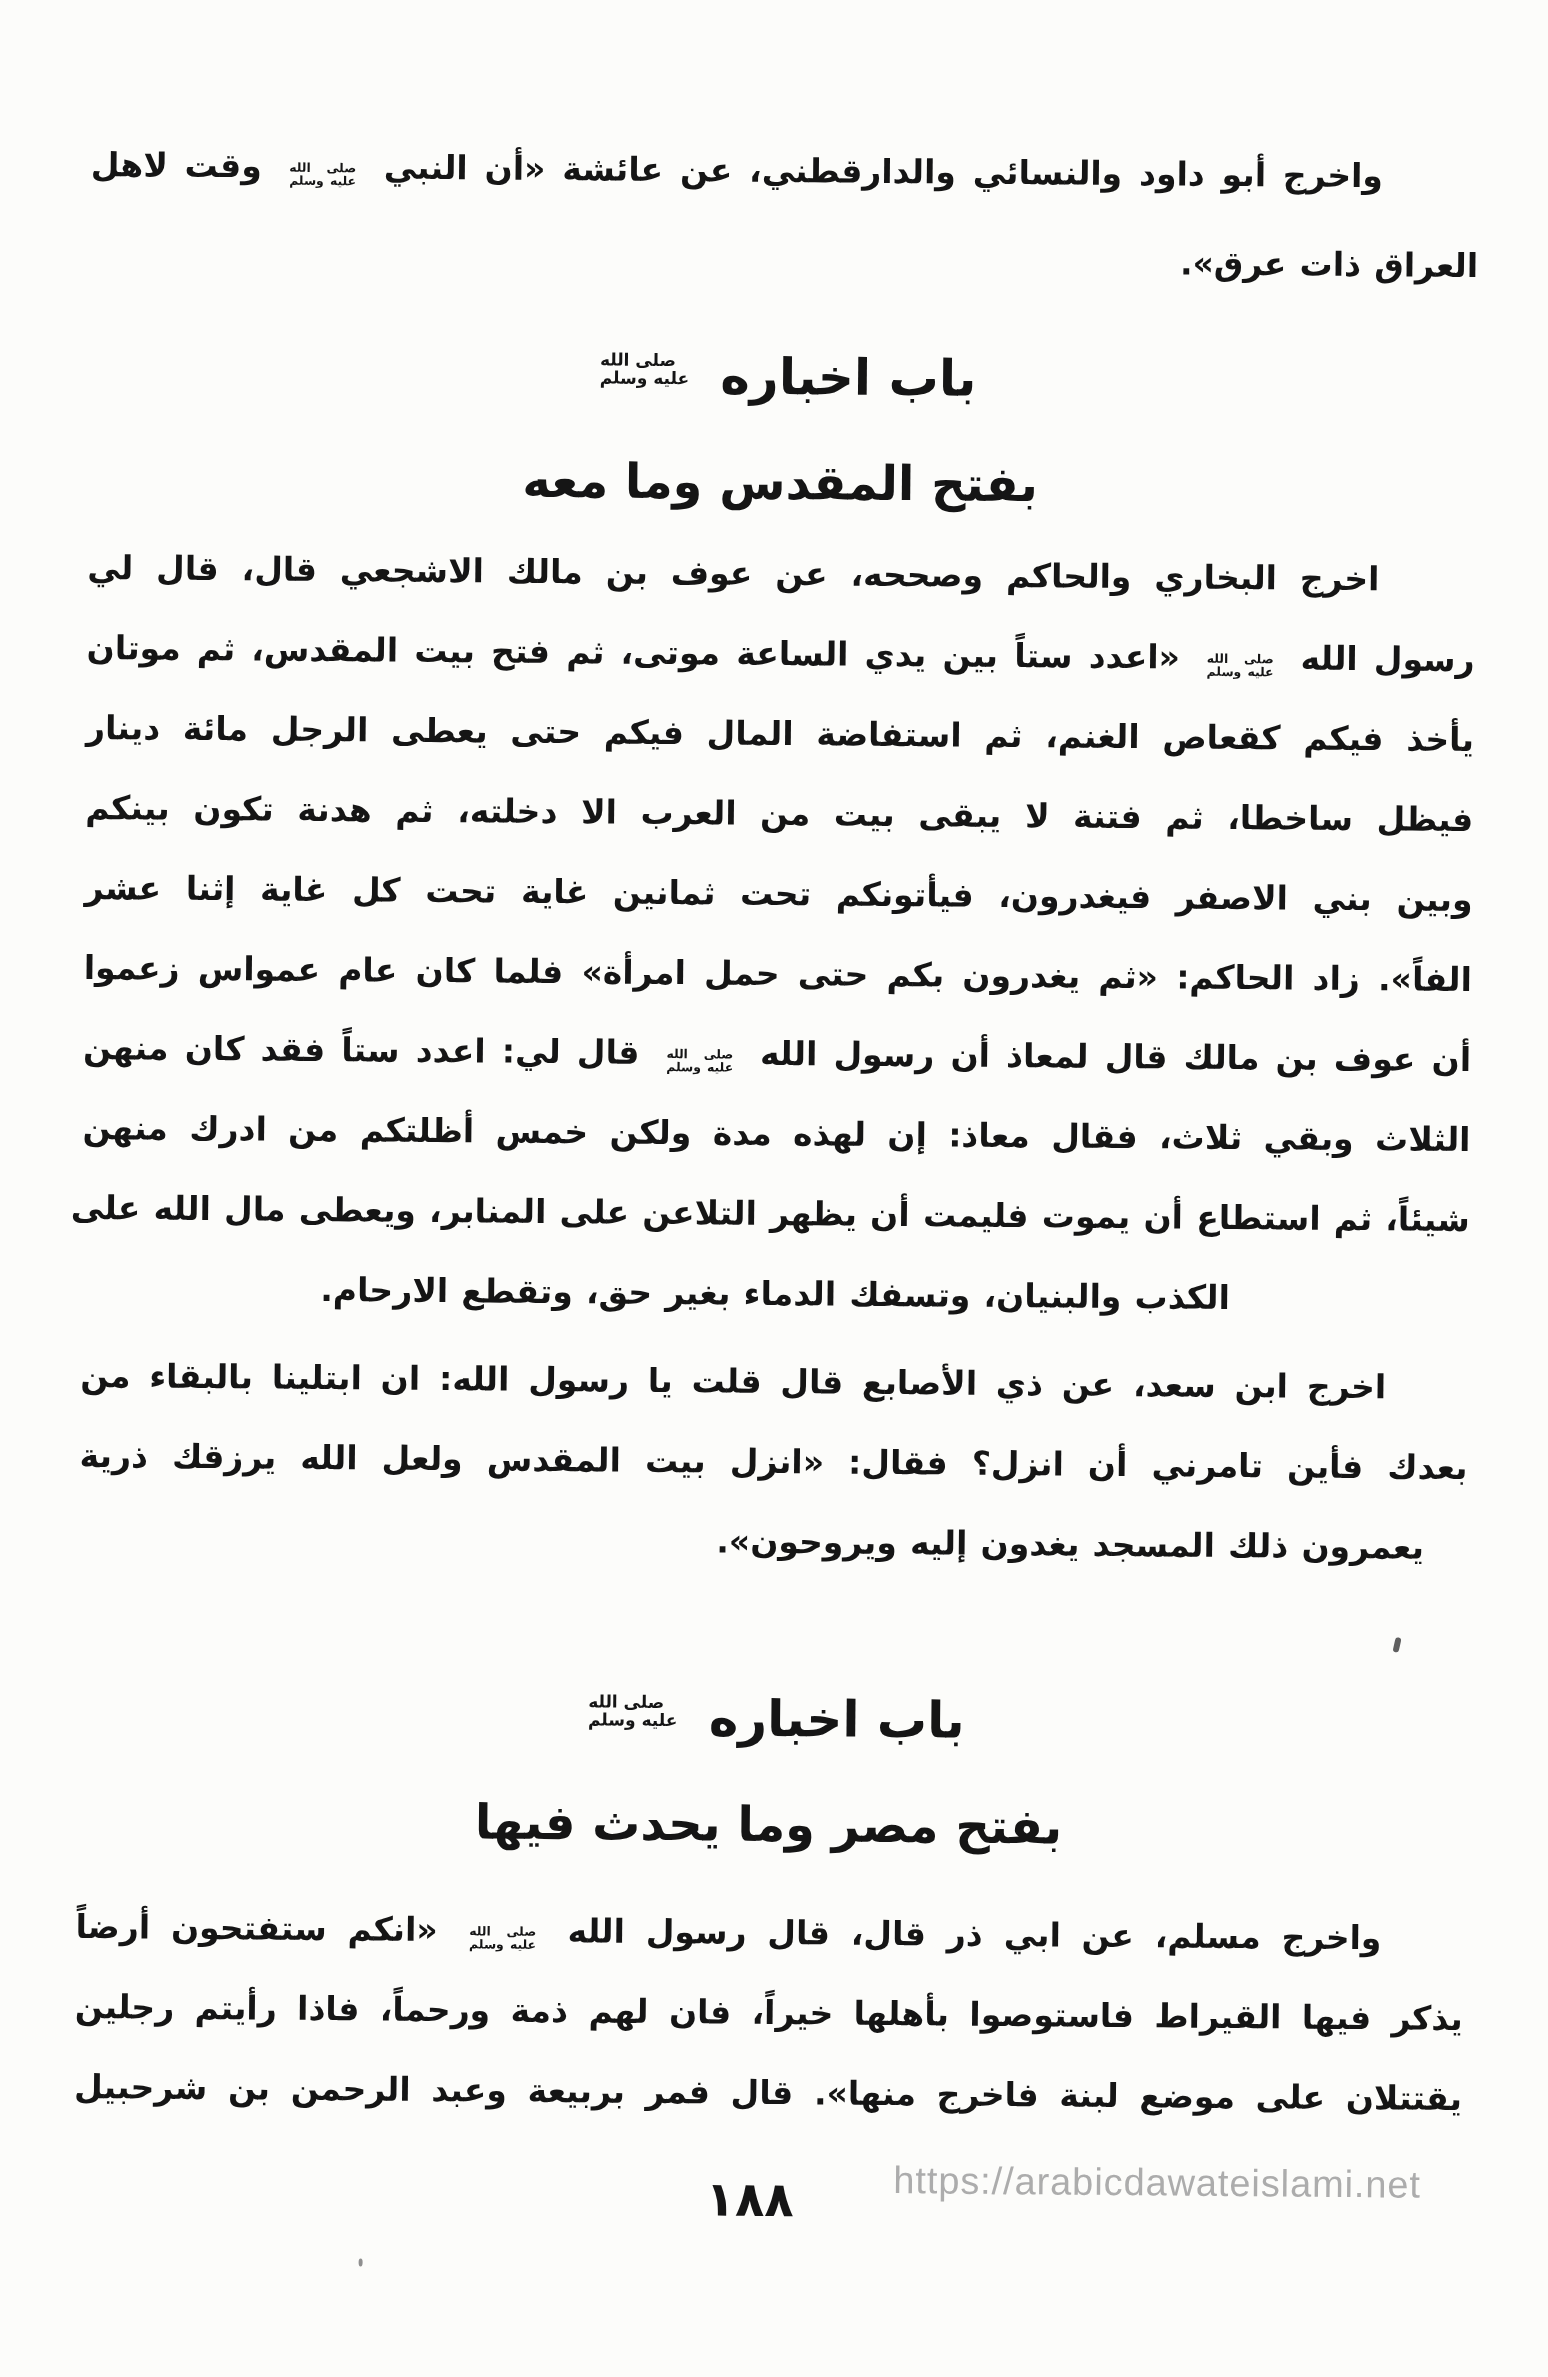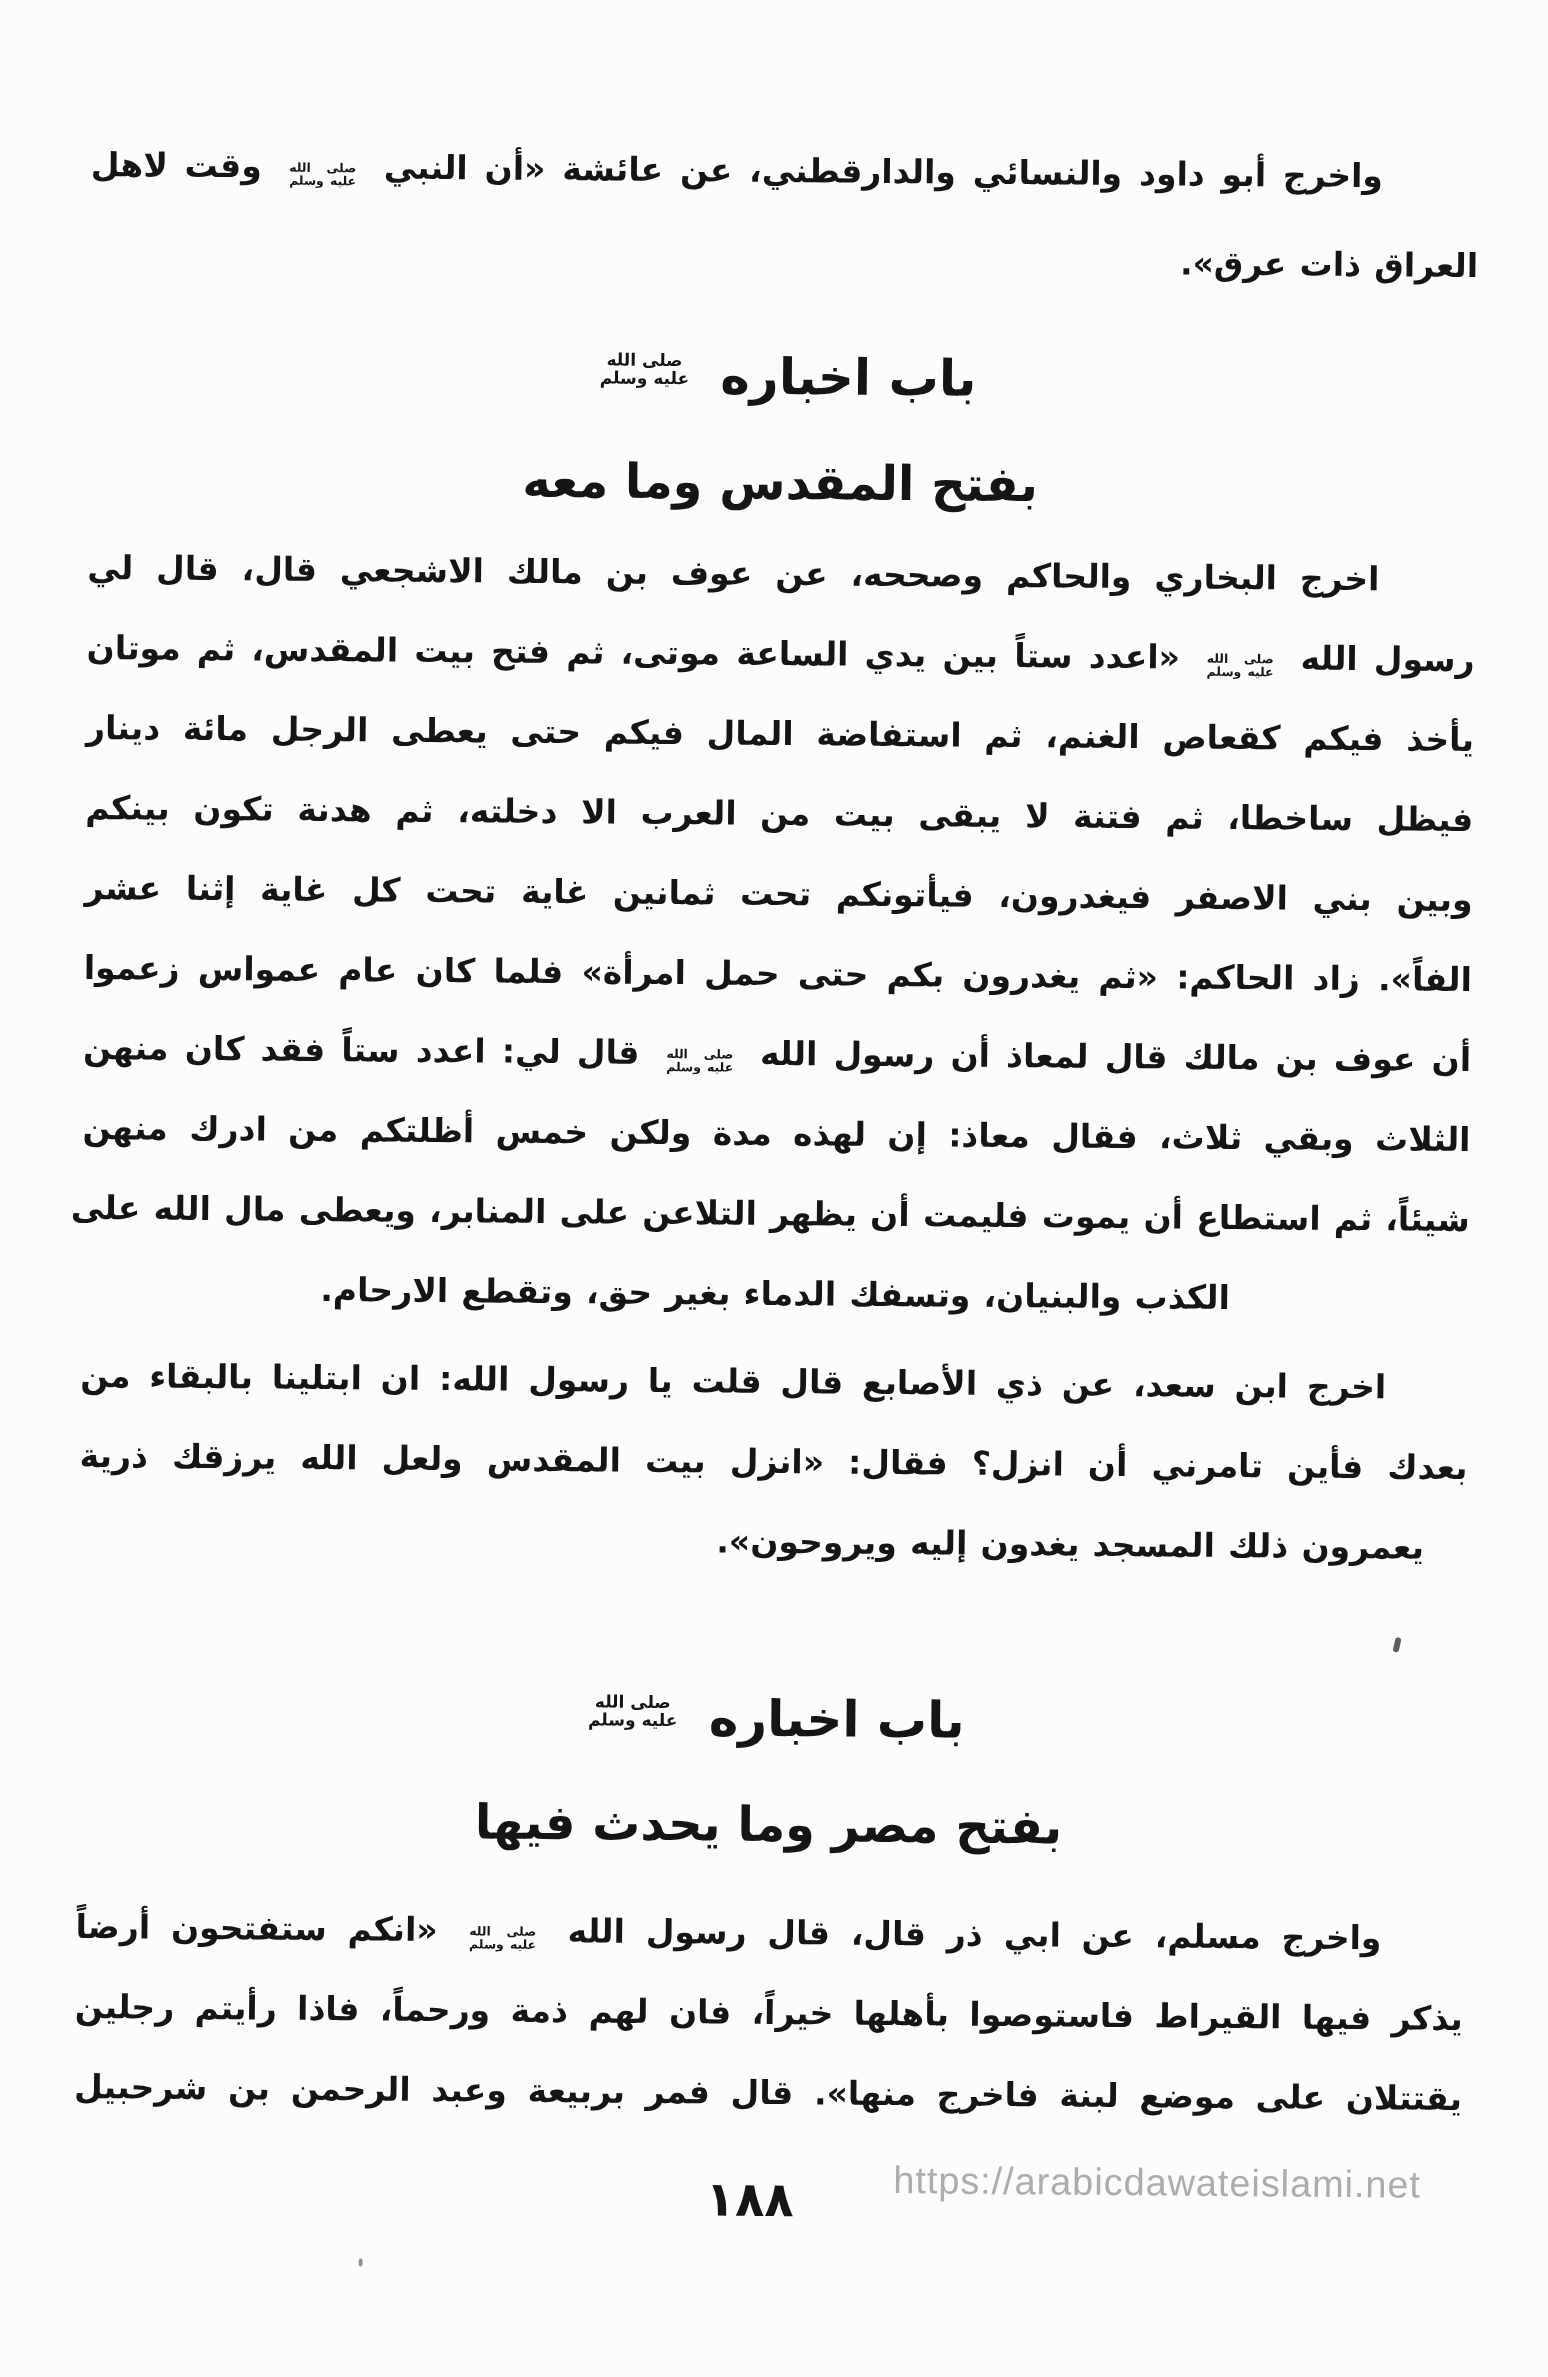--- a/index.html
+++ b/index.html
@@ -27,21 +27,21 @@
   .lh100{line-height:89px;height:89px;}
   .indent{padding-right:96px;}
   .indent-sm{padding-right:82px;}
   .line-end{text-align:right;text-align-last:right;}
   .pad-end{padding-right:43px;}
   .line-center{text-align:center;text-align-last:center;}
   .heading{position:absolute;right:0;left:0;text-align:center;}
   .h-title{font-size:50px;font-weight:bold;line-height:105px;height:105px;}
   .h-sub{font-size:48px;font-weight:bold;line-height:105px;height:105px;}
   .saws{
-    display:inline-block;direction:rtl;text-align:center;
+    display:inline-block;direction:rtl;text-align:left;
     line-height:1.08;font-weight:bold;margin:0 10.7px;vertical-align:-7px;
   }
   .saws span{display:block;}
   .saws-sm{font-size:12.4px;}
   .saws-lg{font-size:17px;vertical-align:9px;margin:0 14px;}
   .pageno{
     position:absolute;left:701px;width:115px;top:2164px;
     text-align:center;font-size:48px;line-height:71px;font-weight:bold;
   }
   .watermark{

